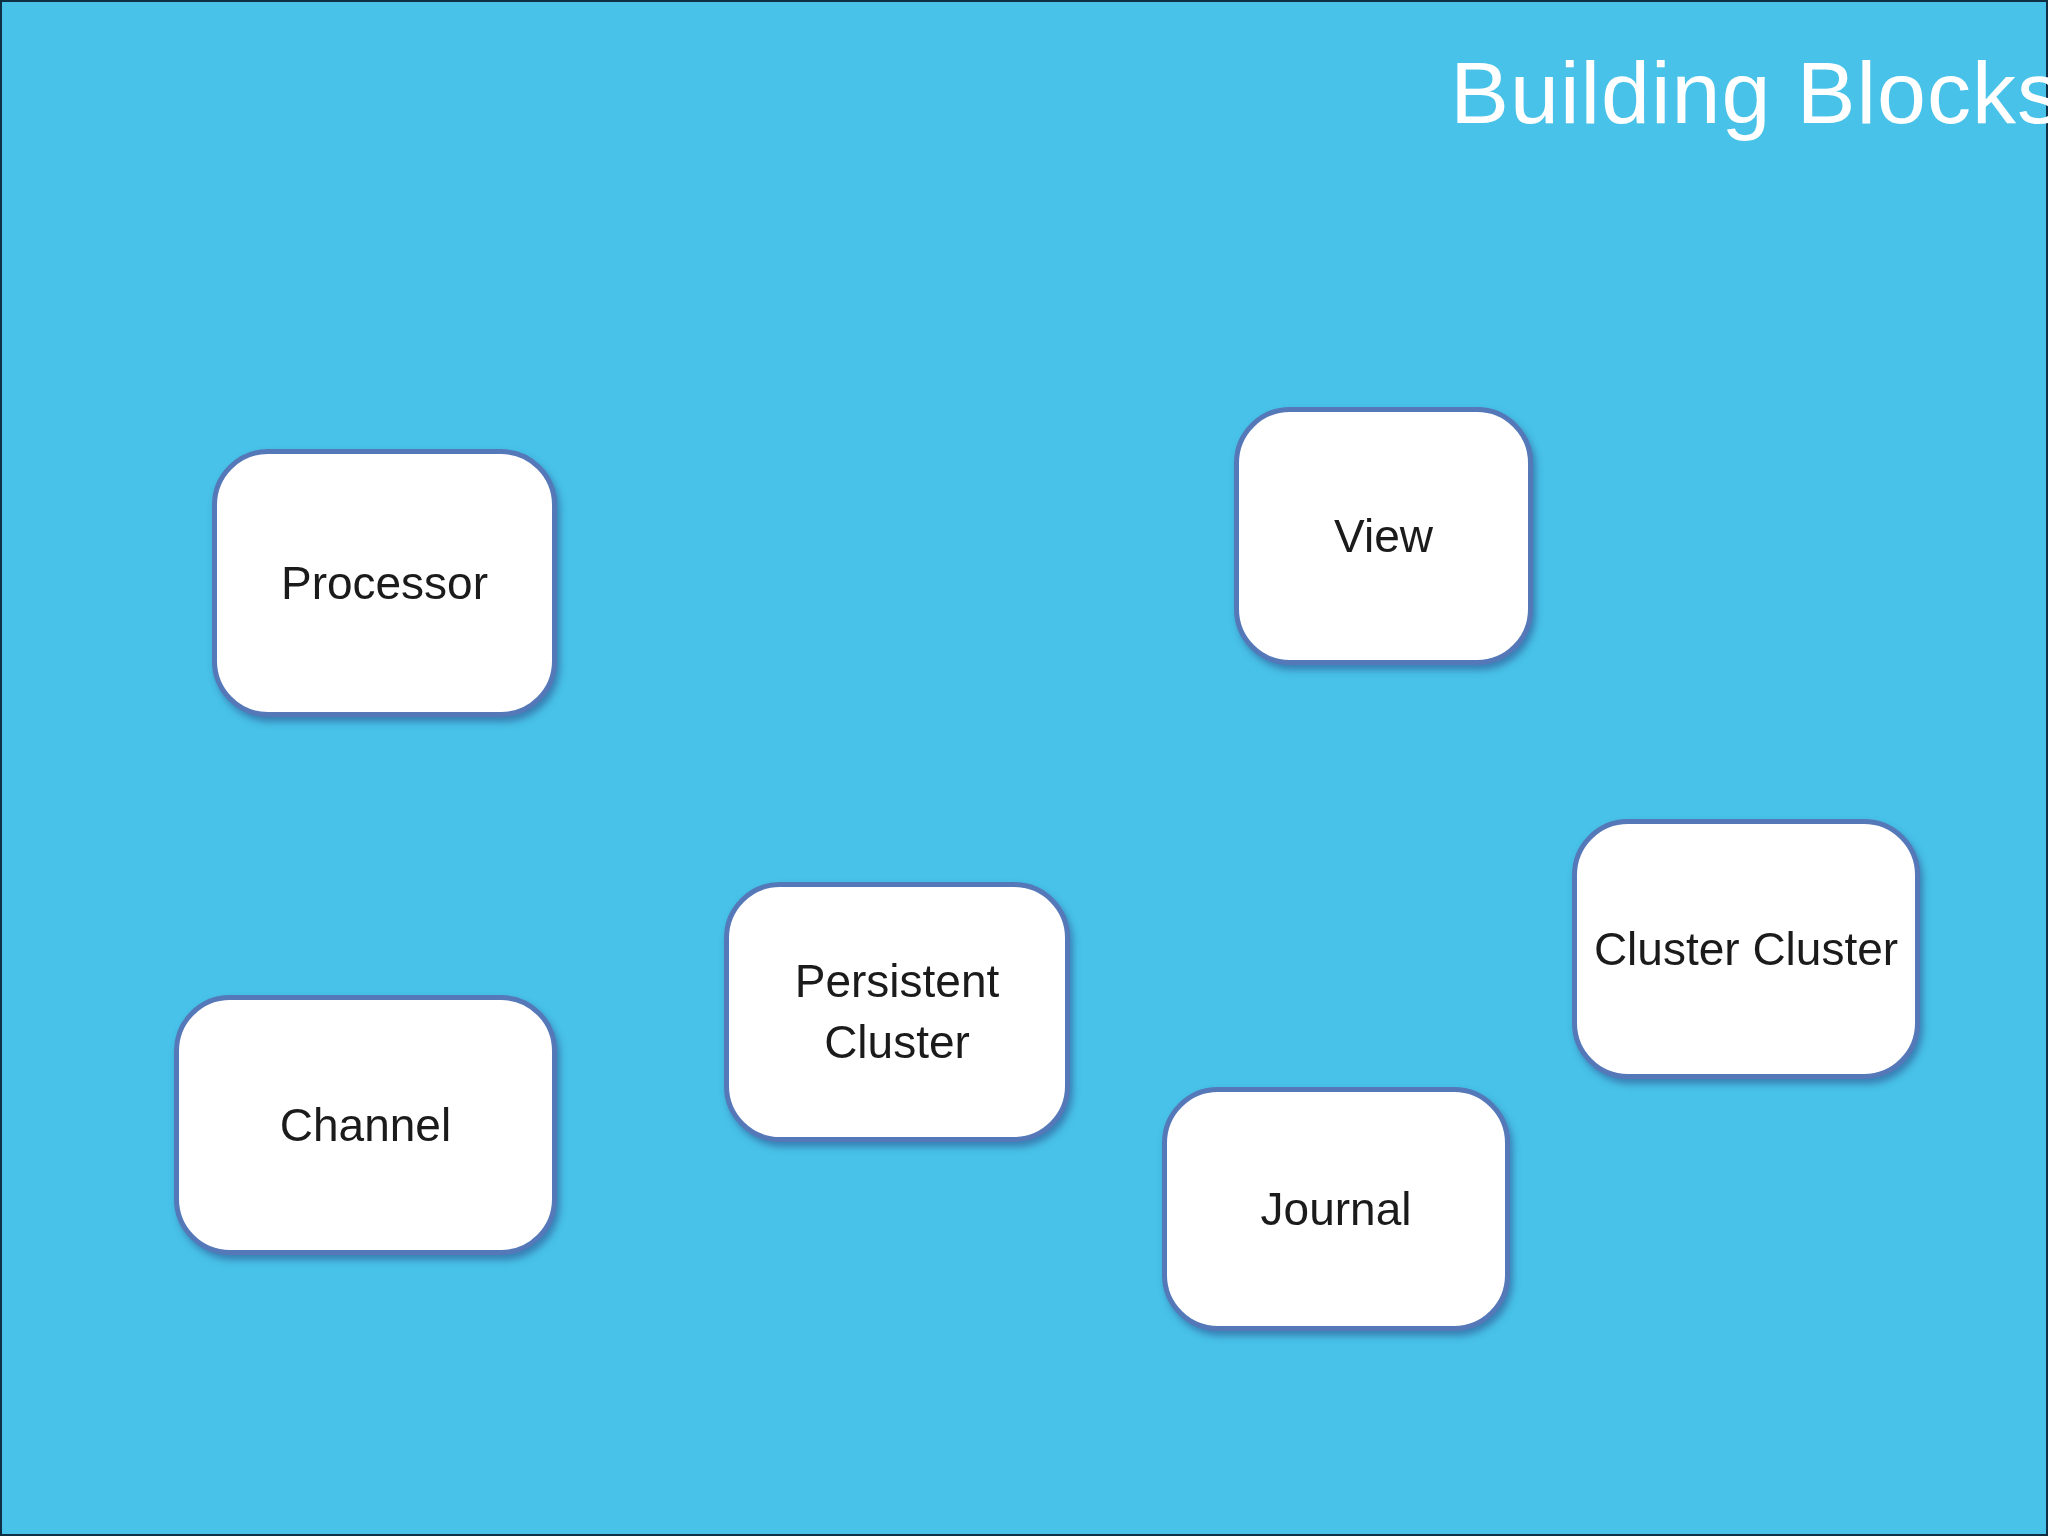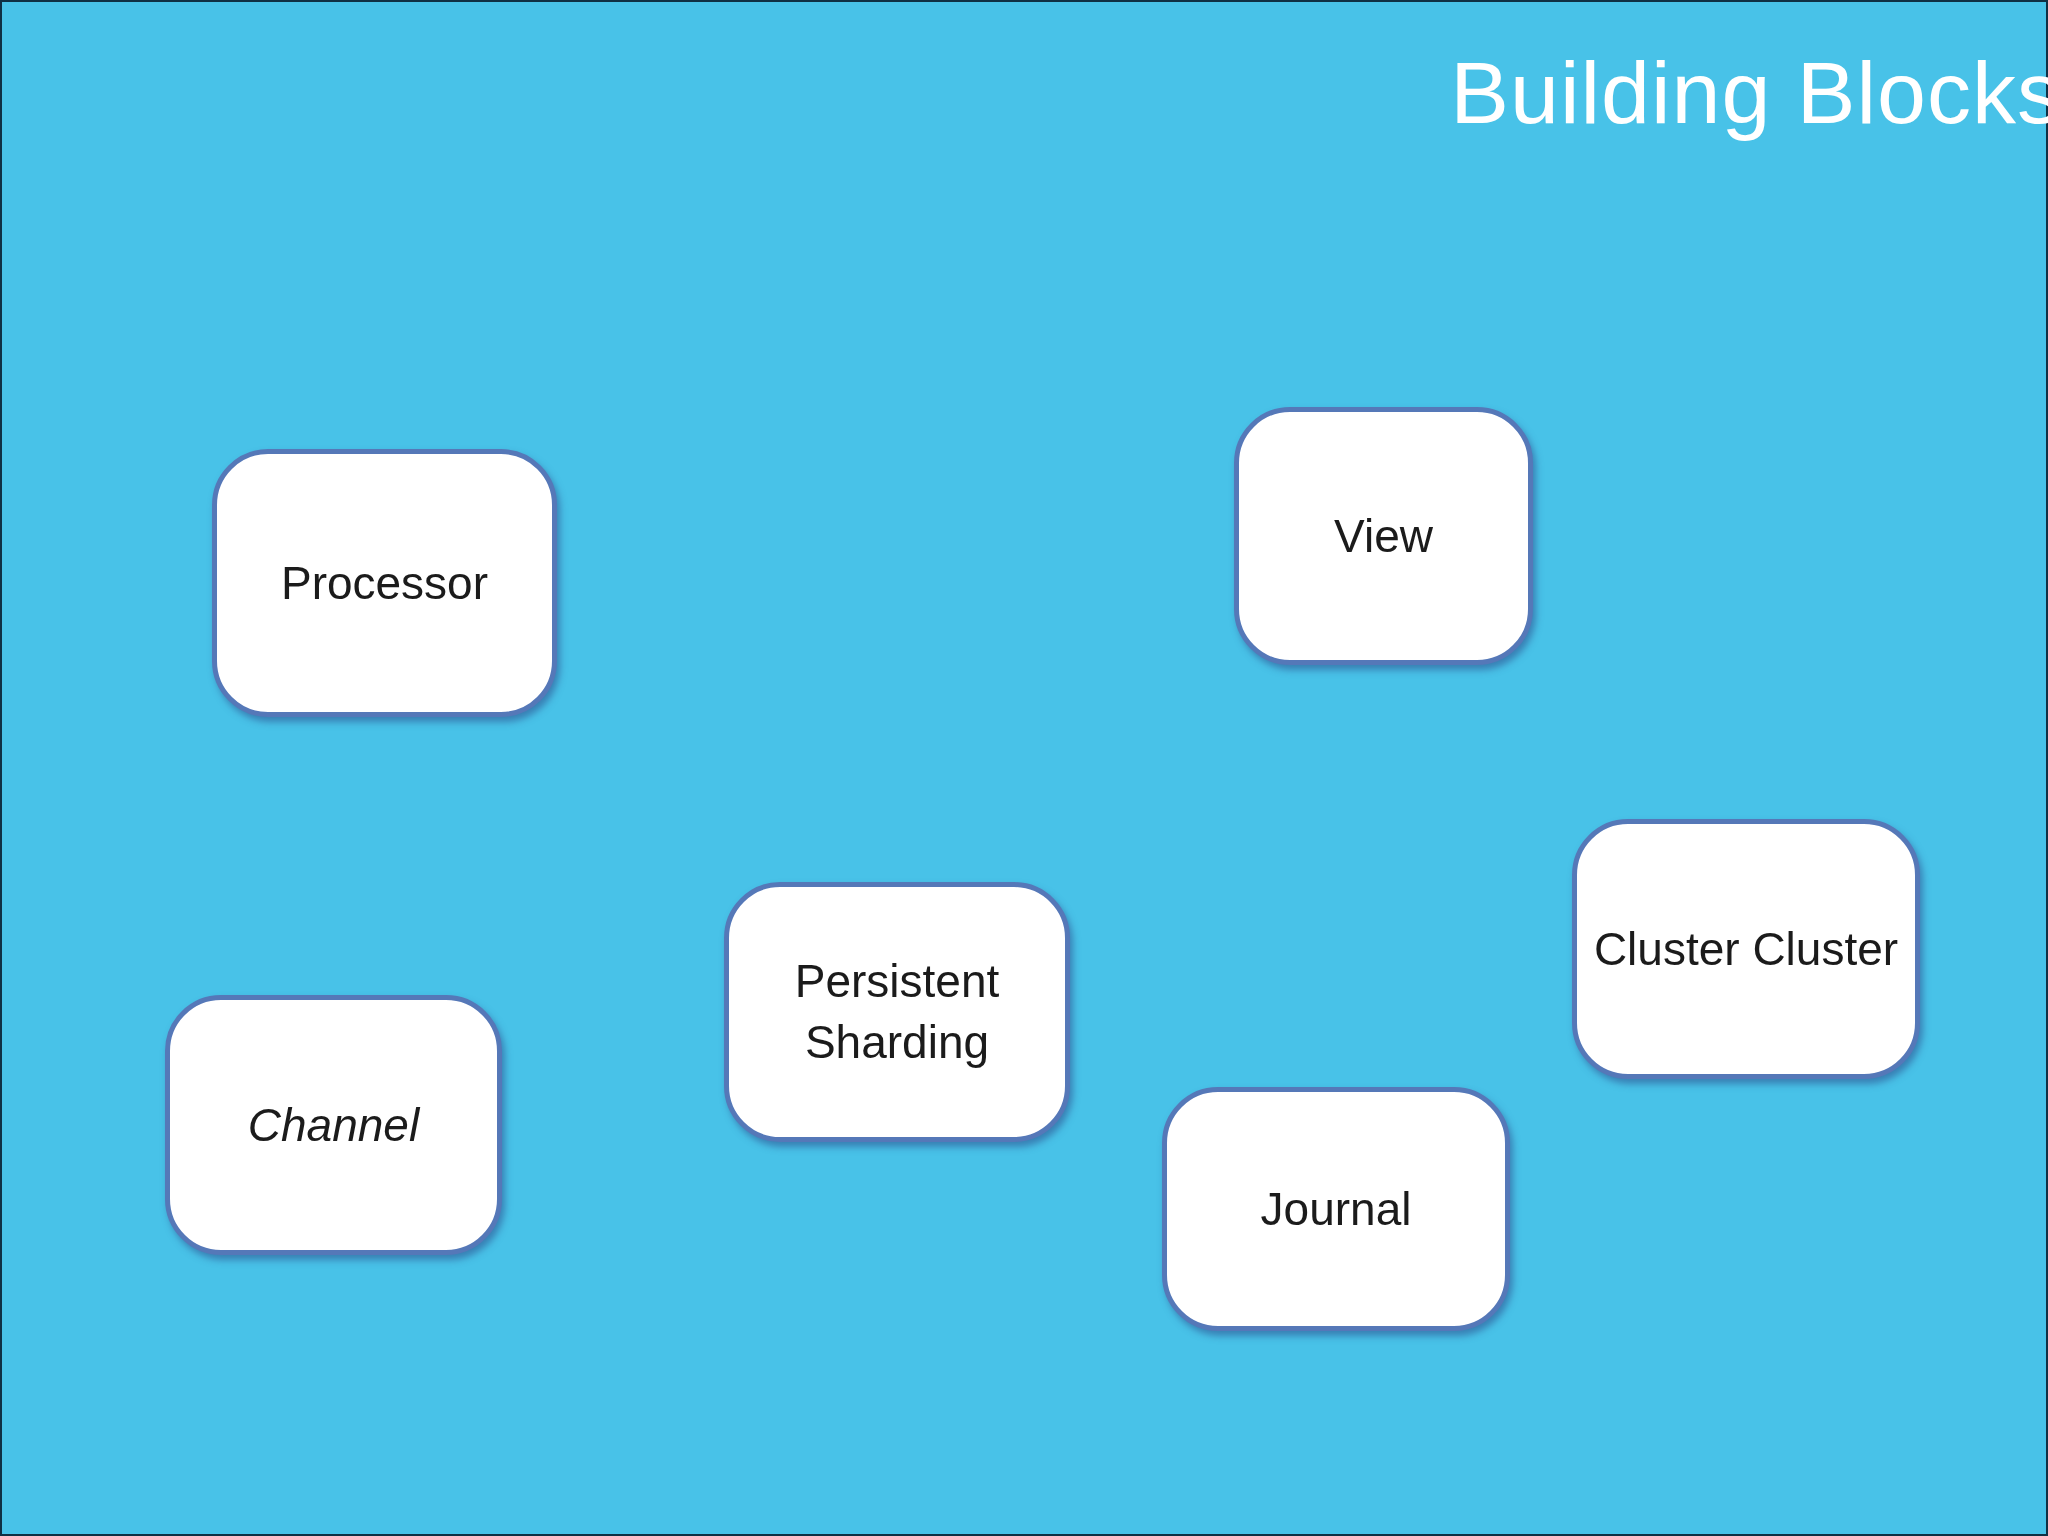--- a/index.html
+++ b/index.html
@@ -45,21 +45,21 @@
     text-align: center;
     color: var(--text-color, #1b1b1b);
     font-size: 46px;
     line-height: 1.32;
     padding: 10px 16px;
   }
   
   .b-processor            { left: 210px;  top: 415px;  width: 345px; height: 268px; margin-top: 32px; }
   .b-eventsourced         { left: 720px;  top: 333px;  width: 350px; height: 262px; }
   .b-view                 { left: 1232px; top: 405px;  width: 299px; height: 258px; }
-  .b-channel              { left: 163px;  top: 993px;  width: 337px; height: 260px; font-style: italic; }
+  .b-channel              { left: 172px;  top: 993px;  width: 383px; height: 260px; }
   .b-persistent-channel   { left: 722px;  top: 880px;  width: 346px; height: 260px; }
   .b-journal              { left: 1160px; top: 1085px; width: 348px; height: 244px; }
   .b-cluster-sharding     { left: 1570px; top: 817px;  width: 348px; height: 260px; }
 </style>
 </head>
 <body>
 
 <div class="slide">
 
   <div class="slide-title">Building Blocks</div>
@@ -71,21 +71,21 @@
 
   <div class="block b-view">
     <span>View</span>
   </div>
 
   <div class="block b-channel">
     <span>Channel</span>
   </div>
 
   <div class="block b-persistent-channel">
-    <span>Persistent Sharding</span>
+    <span>Persistent Cluster</span>
   </div>
 
   <div class="block b-journal">
     <span>Journal</span>
   </div>
 
   <div class="block b-cluster-sharding">
     <span>Cluster Cluster</span>
   </div>
 

